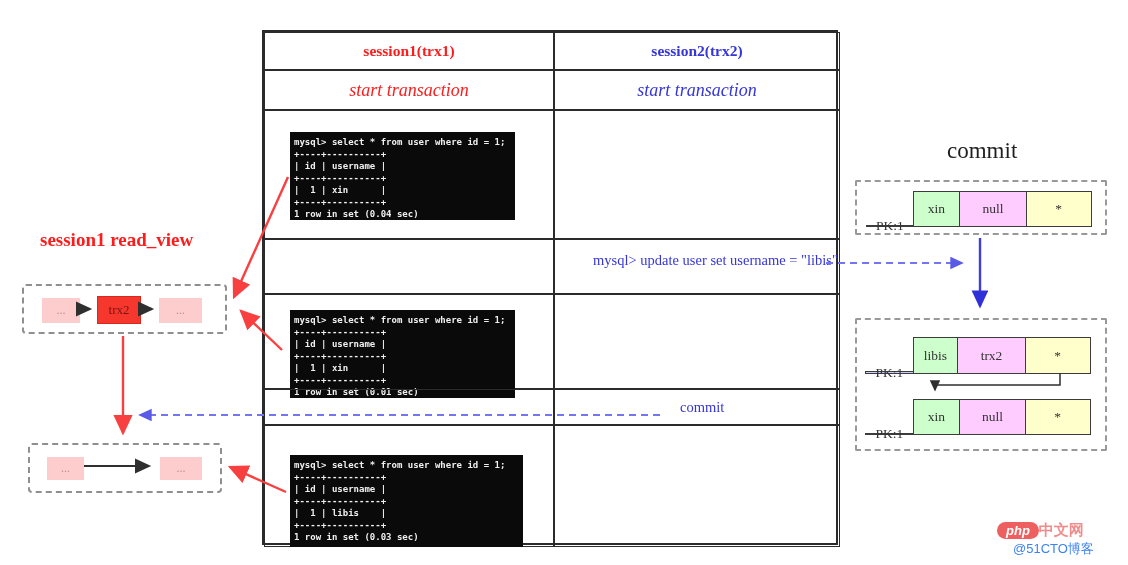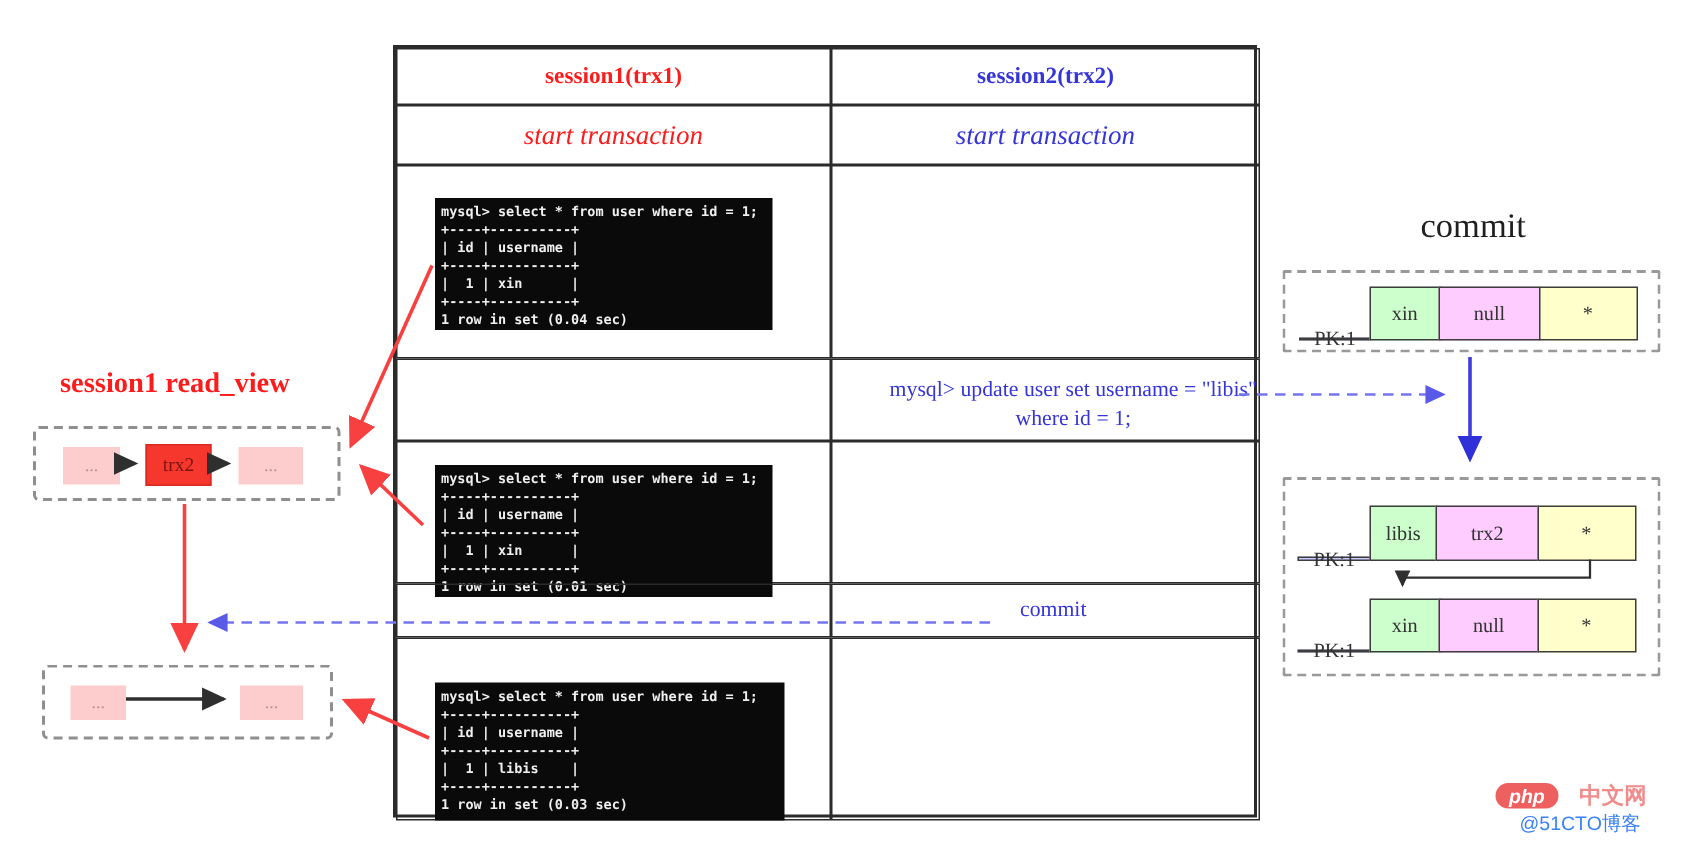--- a/index.html
+++ b/index.html
@@ -23,21 +23,21 @@
 
   
   .term{position:absolute;margin:4px;background:var(--terminal_bg,#0a0a0a);color:var(--terminal_fg,#efefef);
         font-family:"DejaVu Sans Mono", monospace;font-size:9px;line-height:12px;
         padding:4px 4px;white-space:pre;box-sizing:border-box;font-weight:bold;}
   .term.t1{left:21px;top:17px;width:225px;height:88px;}
   .term.t2{left:21px;top:11px;width:225px;height:88px;}
   .term.t3{left:21px;top:25px;width:233px;height:92px;}
 
   
-  .rv-title{position:absolute;left:40px;top:245px;font-weight:bold;font-size:19px;
+  .rv-title{position:absolute;left:40px;top:229px;font-weight:bold;font-size:19px;
             color:var(--accent_red,#fc1c1c);}
   .dashbox{position:absolute;border:2px dashed #8f8f8f;border-radius:4px;box-sizing:border-box;}
   .rv1{left:22px;top:284px;width:205px;height:50px;}
   .rv2{left:28px;top:443px;width:194px;height:50px;}
   .node{position:absolute;display:flex;align-items:center;justify-content:center;
         font-size:12px;box-sizing:border-box;}
   .node.pink{background:var(--node_pink,#fdcdcd);color:#c09090;}
   .node.redbox{background:var(--node_red,#f5372e);border:1px solid #d8281f;color:#7e1410;font-size:13px;}
 
   
@@ -50,21 +50,21 @@
   .reccell:first-child{margin-left:0;}
   .c-pk{background:var(--cell_pk,#ccccff);margin-top:34px;}
   .c-name{background:var(--cell_name,#ccffcc);}
   .c-trx{background:var(--cell_trx,#ffccff);}
   .c-roll{background:var(--cell_roll,#ffffcc);}
 
   
   .overlay{position:absolute;left:0;top:0;width:1128px;height:565px;pointer-events:none;z-index:10;}
 
   
-  .wm{position:absolute;left:997px;top:521px;display:flex;align-items:center;gap:14px;
+  .wm{position:absolute;left:997px;top:521px;display:flex;align-items:center;gap:0;
       font-family:"Liberation Sans", sans-serif;}
   .wm-badge{background:var(--watermark_pink,#ee6060);color:#fff;font-weight:bold;font-style:italic;
       font-size:13px;border-radius:11px;padding:1px 9px;}
   .wm-site{color:#ef8d8d;font-weight:bold;font-size:15px;}
   .wm-credit{position:absolute;left:1013px;top:540px;color:#3b82f6;font-size:13px;
       font-family:"Liberation Sans", sans-serif;}
 </style>
 </head>
 <body>
 
@@ -84,21 +84,20 @@
 +----+----------+
 |  1 | xin      |
 +----+----------+
 1 row in set (0.04 sec)</pre>
     </div>
     <div></div>
 
     <div></div>
     <div class="updcell">
       <div>mysql&gt; update user set username = "libis"</div>
-      <div>where id = 1;</div>
     </div>
 
     <div>
       <pre class="term t2">mysql&gt; select * from user where id = 1;
 +----+----------+
 | id | username |
 +----+----------+
 |  1 | xin      |
 +----+----------+
 1 row in set (0.01 sec)</pre>

